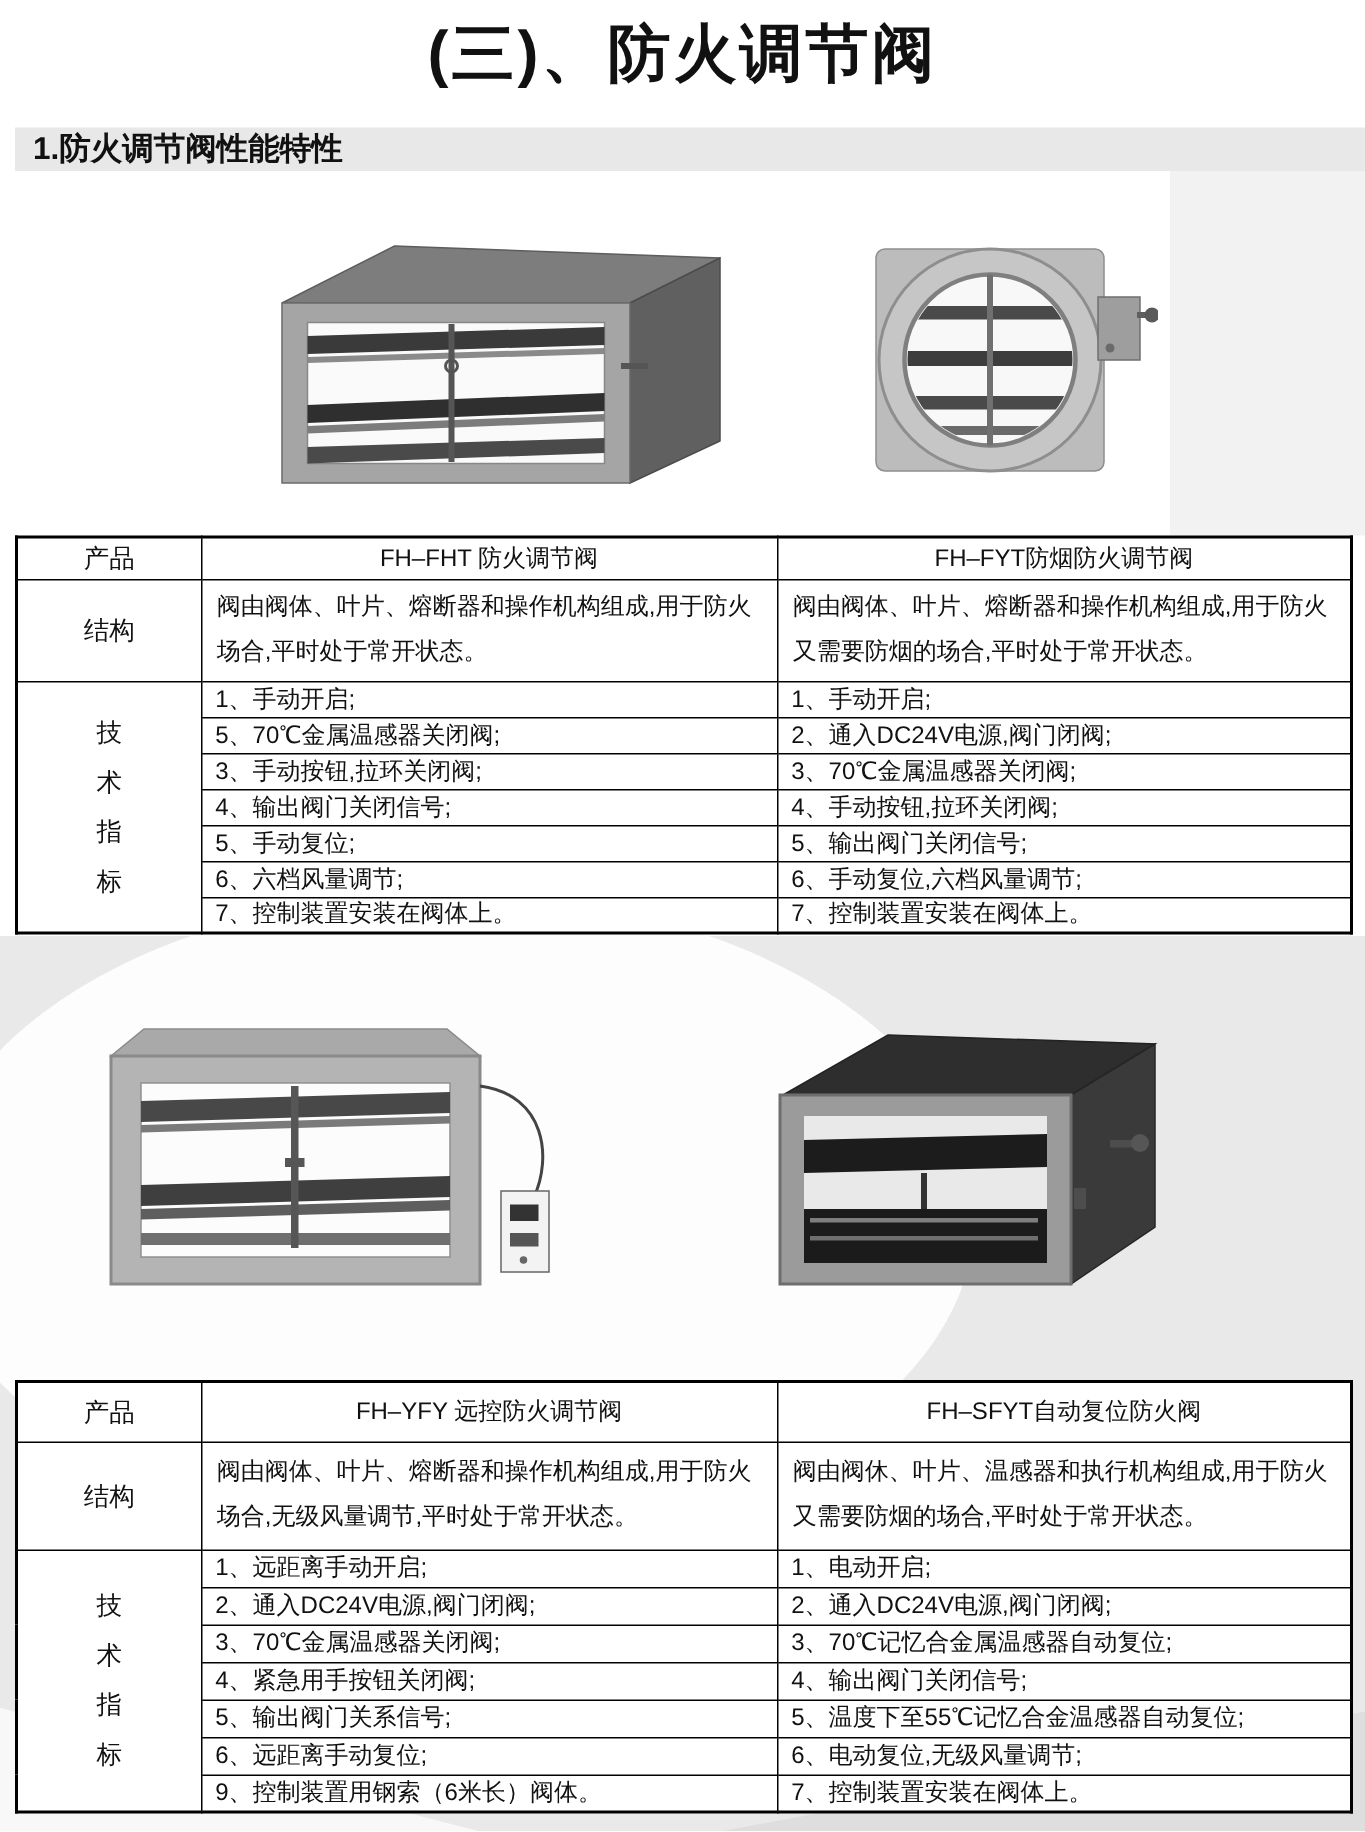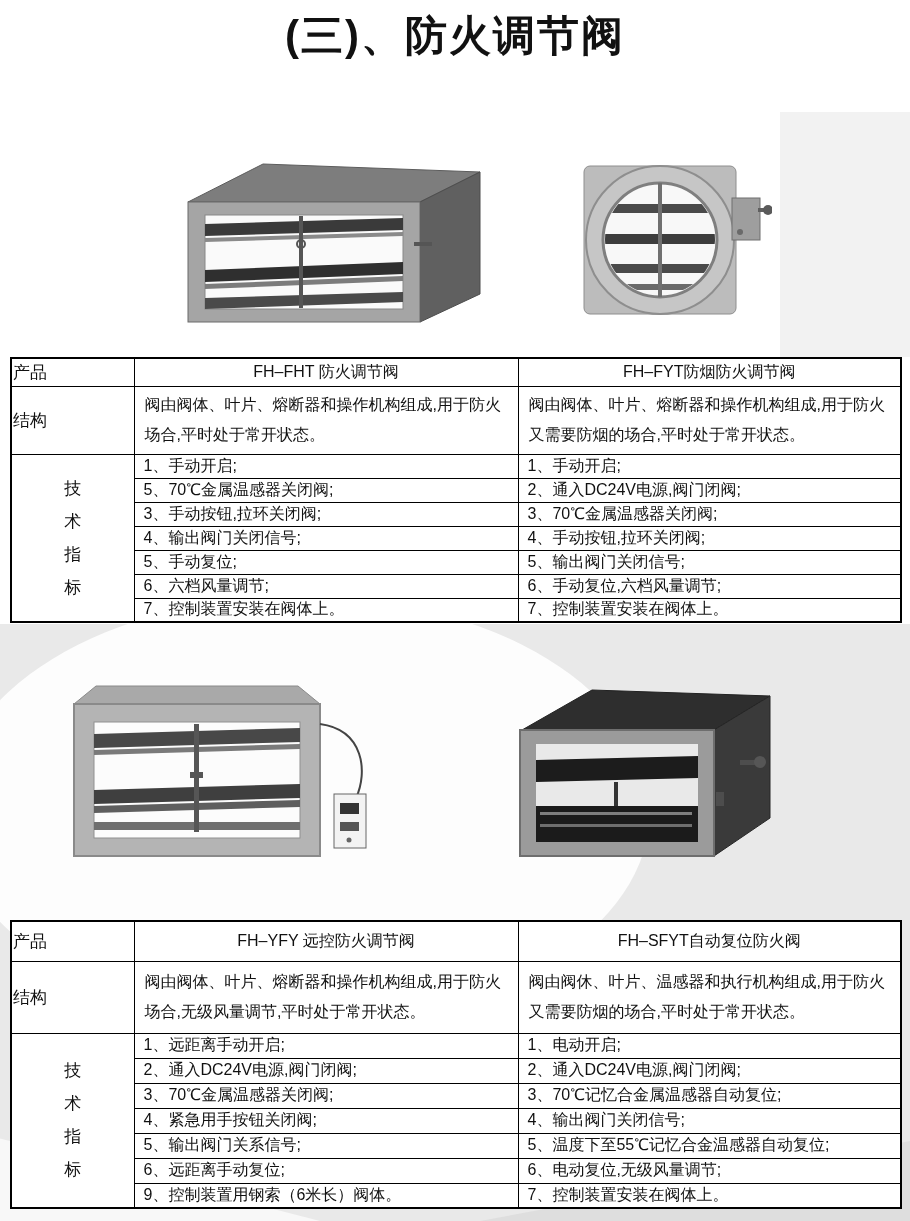--- a/index.html
+++ b/index.html
@@ -20,38 +20,39 @@
                font-size:21px;font-weight:bold;line-height:29px;padding-left:12px;box-sizing:border-box;}
 
   .photo{position:absolute;}
 
   table.spec{position:absolute;border-collapse:collapse;table-layout:fixed;background:#fff;
              font-size:16px;border:2px solid #000;}
   table.spec td{border:1px solid #000;overflow:hidden;}
   #table1{left:10px;top:357px;}
   #table2{left:10px;top:920px;}
   td.c{text-align:center;}
-  td.label{font-size:17px;text-align:left;margin-top:15px;}
+  td.label{font-size:17px;text-align:center;margin-top:15px;}
   td.struct{padding:3px 10px;line-height:30px;vertical-align:middle;}
   td.tech{padding:0 4px 0 9px;}
   .vlabel{display:flex;flex-direction:column;align-items:center;gap:10px;font-size:17px;}
 </style>
 </head>
 <body>
 
 <div class="page">
 
   <div class="bg-gray"></div>
   <div class="bg-circle"></div>
   <div class="bg-wedge-left"></div>
   <div class="bg-wedge-right"></div>
   <div class="bg-band-right"></div>
 
   <div class="title">(三)、防火调节阀</div>
 
+  <div class="section-bar">1.防火调节阀性能特性</div>
 
   <svg class="photo" style="left:168px;top:146px;" width="318" height="188" viewBox="0 0 318 188">
     <g>
       <polygon points="20,56 95,18 312,26 252,56" fill="#7d7d7d" stroke="#5d5d5d"></polygon>
       <polygon points="252,56 312,26 312,148 252,176" fill="#606060" stroke="#4c4c4c"></polygon>
       <rect x="20" y="56" width="232" height="120" fill="#a5a5a5" stroke="#6b6b6b"></rect>
       <rect x="37" y="69" width="198" height="94" fill="#fafafa" stroke="#888"></rect>
     </g>
     <g>
       <polygon points="37,78 235,72 235,84 37,90" fill="#3a3a3a"></polygon>

